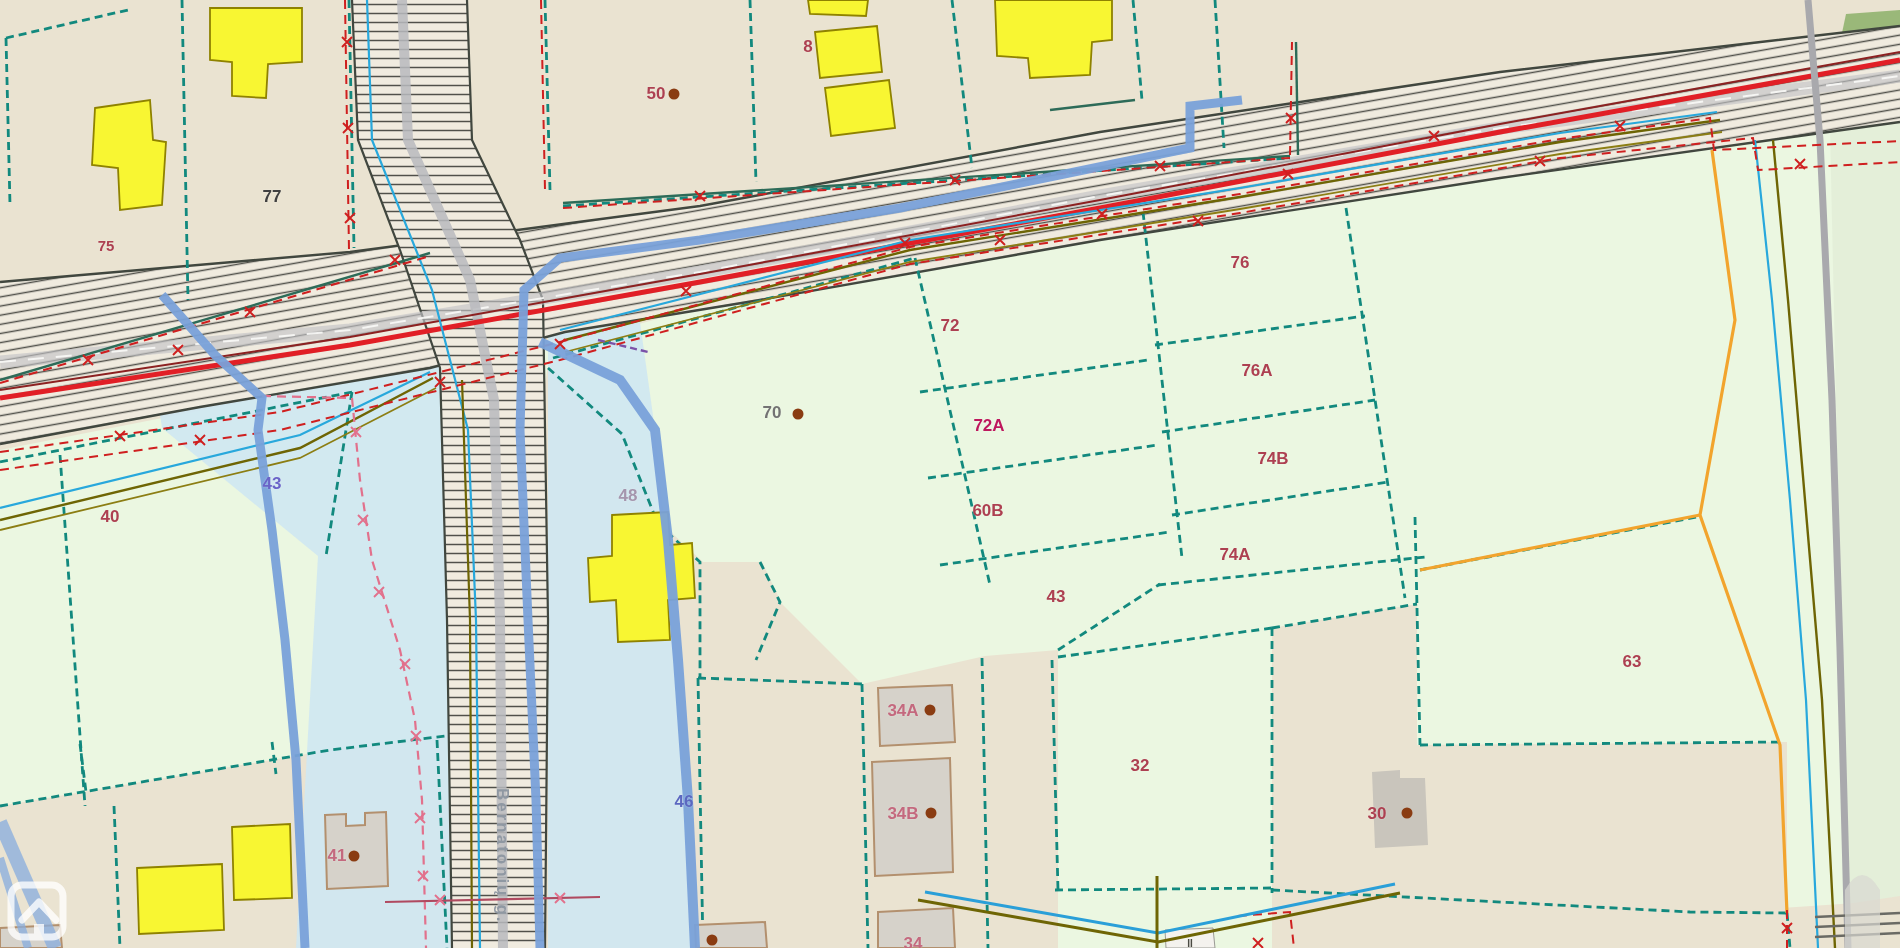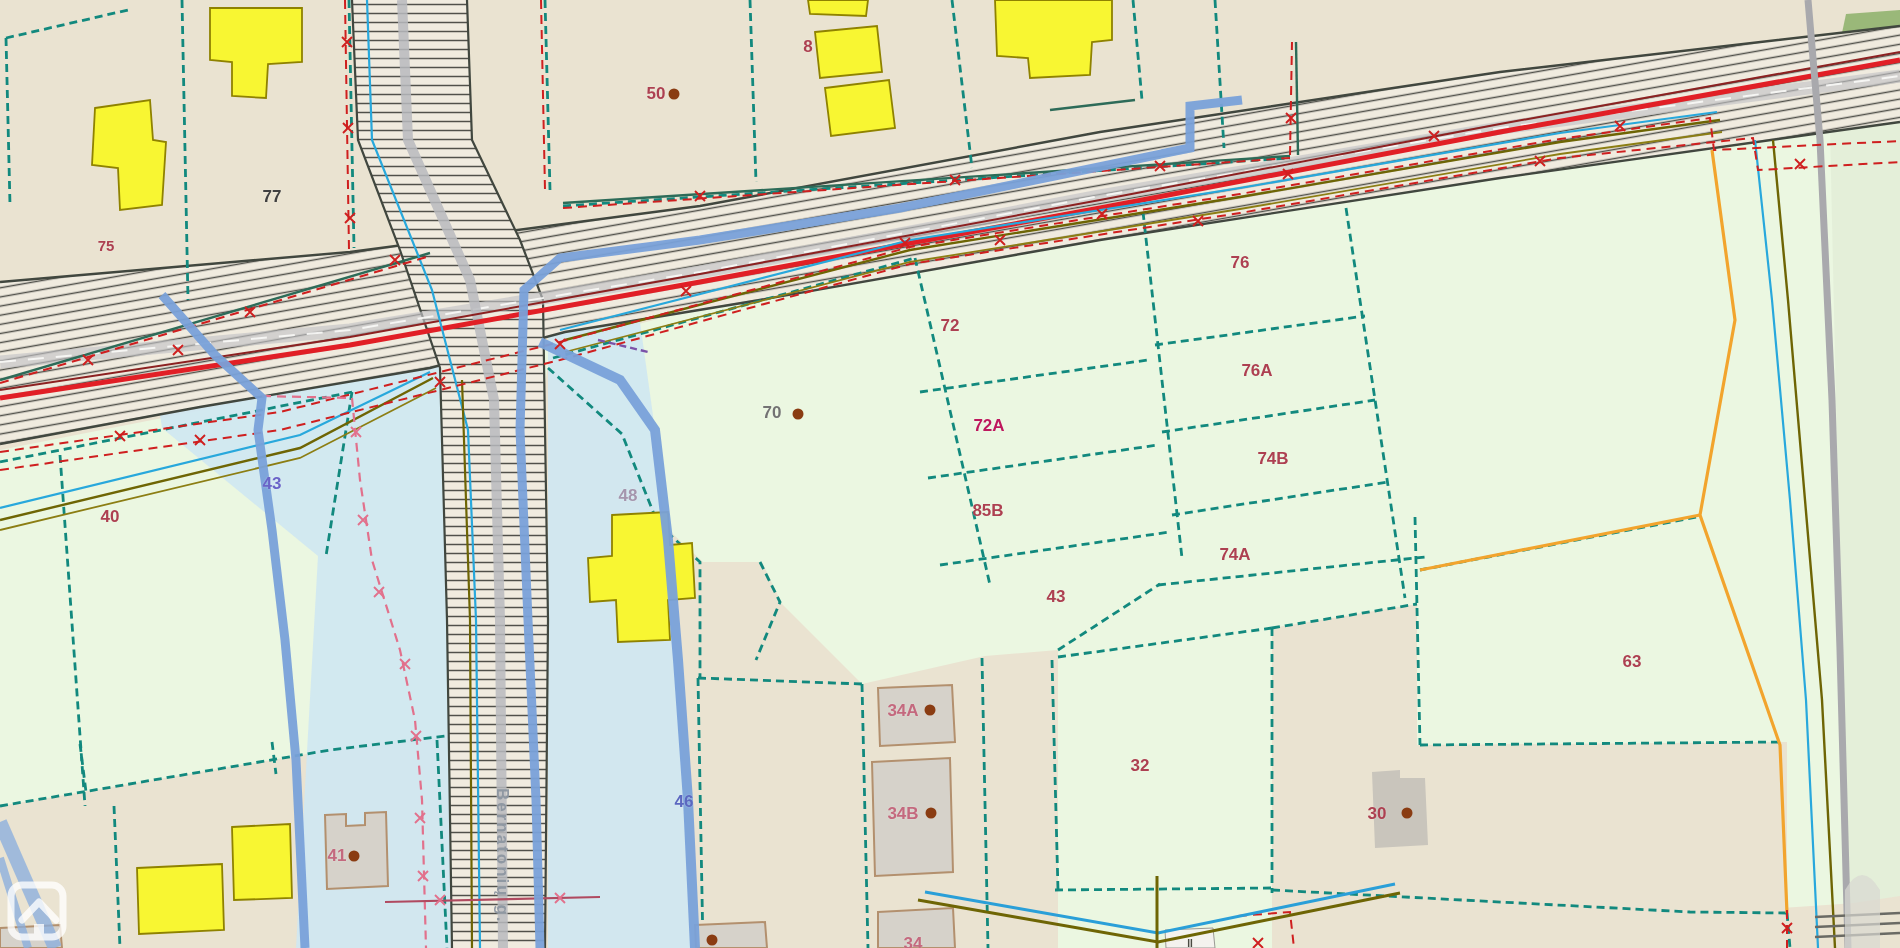--- a/index.html
+++ b/index.html
@@ -250,21 +250,21 @@
       <span class="plabel" style="left: 272px; top: 198px; color: #404040; font-size: 17px;">77</span>
       <span class="plabel" style="left: 106px; top: 246px; color: rgb(173, 64, 81); font-size: 15px;">75</span>
       <span class="plabel" style="left: 656px; top: 95px; color: rgb(173, 64, 81); font-size: 17px;">50</span>
       <span class="pdot" style="left: 674px; top: 94px;"></span>
       <span class="plabel" style="left: 808px; top: 48px; color: rgb(173, 64, 81); font-size: 17px;">8</span>
       <span class="plabel" style="left: 110px; top: 518px; color: rgb(173, 64, 81); font-size: 17px;">40</span>
       <span class="plabel" style="left: 772px; top: 414px; color: #737373; font-size: 17px;">70</span>
       <span class="pdot" style="left: 798px; top: 414px;"></span>
       <span class="plabel" style="left: 950px; top: 327px; color: rgb(173, 64, 81); font-size: 17px;">72</span>
       <span class="plabel" style="left: 982px; top: 427px; color: #be185d; font-size: 17px; margin-left: 7px;">72A</span>
-      <span class="plabel" style="left: 988px; top: 512px; color: rgb(173, 64, 81); font-size: 17px;">85B</span>
+      <span class="plabel" style="left: 988px; top: 512px; color: rgb(173, 64, 81); font-size: 17px;">60B</span>
       <span class="plabel" style="left: 1056px; top: 598px; color: rgb(173, 64, 81); font-size: 17px;">43</span>
       <span class="plabel" style="left: 1235px; top: 556px; color: rgb(173, 64, 81); font-size: 17px;">74A</span>
       <span class="plabel" style="left: 1273px; top: 460px; color: rgb(173, 64, 81); font-size: 17px;">74B</span>
       <span class="plabel" style="left: 1240px; top: 264px; color: rgb(173, 64, 81); font-size: 17px;">76</span>
       <span class="plabel" style="left: 1257px; top: 372px; color: rgb(173, 64, 81); font-size: 17px;">76A</span>
       <span class="plabel" style="left: 1632px; top: 663px; color: rgb(173, 64, 81); font-size: 17px;">63</span>
       <span class="plabel" style="left: 1140px; top: 767px; color: rgb(173, 64, 81); font-size: 17px;">32</span>
       <span class="plabel" style="left: 1377px; top: 815px; color: rgb(173, 64, 81); font-size: 17px;">30</span>
       <span class="pdot" style="left: 1407px; top: 813px;"></span>
       <span class="plabel" style="left: 337px; top: 857px; color: rgb(196, 105, 126); font-size: 17px;">41</span>

